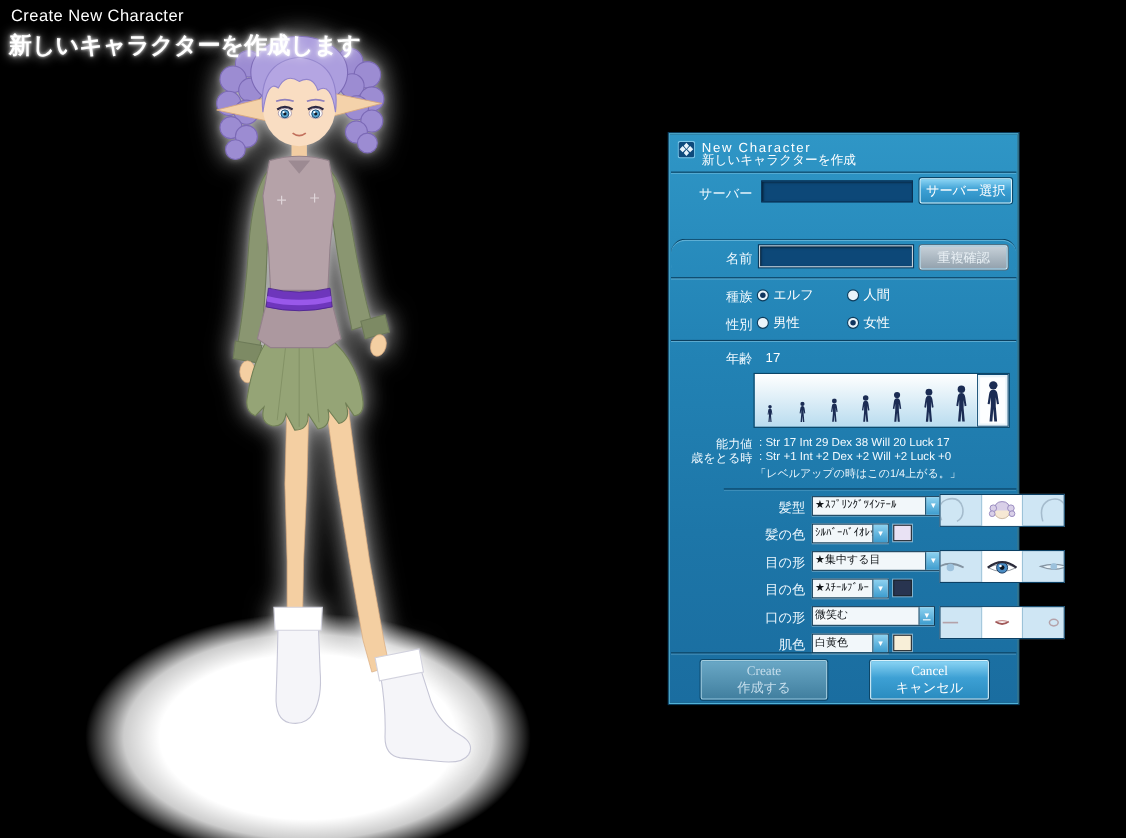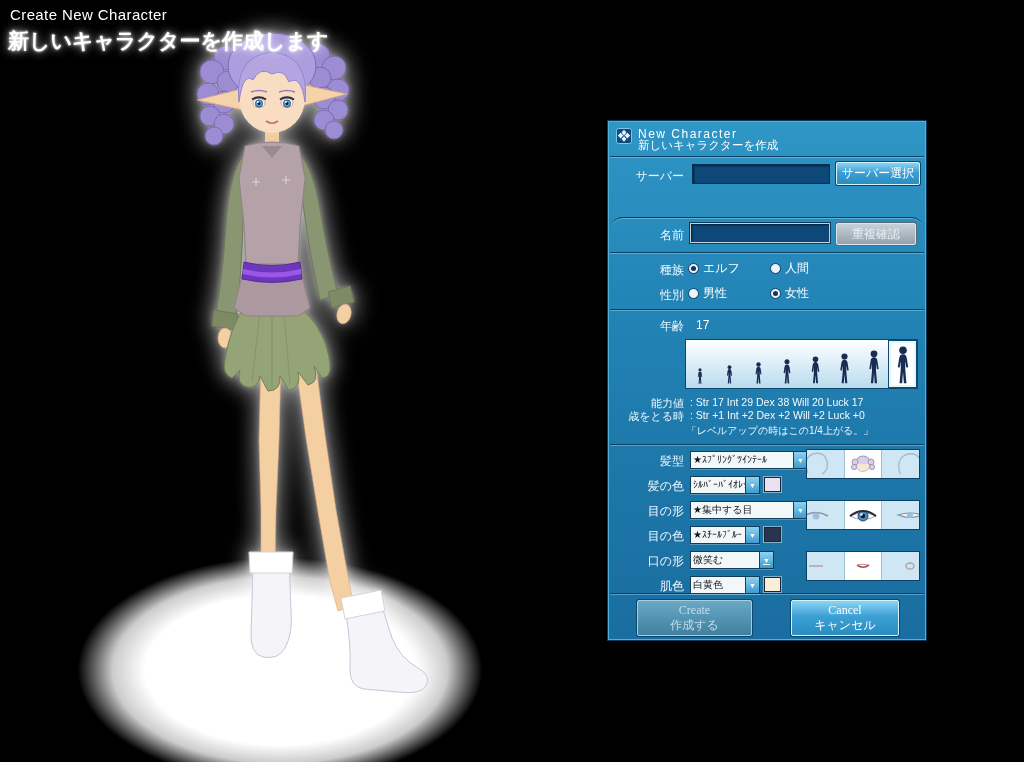--- a/index.html
+++ b/index.html
@@ -29,21 +29,21 @@
     position:absolute; left:608px; top:121px; width:318px; height:519px;
     background:linear-gradient(180deg,#2f96c6 0%,#2384b6 35%,#1d76a8 70%,#1a6da0 100%);
     border:1px solid #50b2d8; box-shadow:0 0 0 1px #0a3a5a, 3px 4px 10px rgba(0,0,0,.6);
   }
   .sec { position:absolute; left:1px; right:1px; border-top:1px solid #0b4060;
          box-shadow:inset 0 1px 0 rgba(175,228,248,.4); }
   #sec-server  { top:34px;  height:61px; }
   #sec-name    { top:95px;  height:35px;border-radius:13px; }
   #sec-race    { top:130px; height:57px; }
   #sec-age     { top:187px; height:135px; }
-  #sec-appear  { top:322px; height:149px; }
+  #sec-appear  { top:322px; height:149px;margin-left:48px; }
   #sec-buttons { top:471px; height:48px; }
 
   .dlg-header { position:absolute; left:1px; top:1px; right:1px; height:33px; }
   .hdr-icon { position:absolute; left:6px; top:5px; width:16px; height:16px; }
   .hdr-en { position:absolute; left:28px; top:4px; font-size:12px; letter-spacing:1.5px; }
   .hdr-jp { position:absolute; left:28px; top:15px; font-size:11.5px; }
 
   .flabel { position:absolute; left:0; width:74px; text-align:right;
             font-size:12px; color:#eef8fe; white-space:nowrap; }
 
@@ -76,21 +76,21 @@
   .age-cell svg { fill:#1b2c54; display:block; }
   .age-cell.sel { background:#fdfeff; box-shadow:inset 0 0 0 1px #0f4a72, inset 0 0 0 3px #e8f3fa; }
 
   .stat-val { position:absolute; left:80px; font-size:10.5px; white-space:nowrap; color:#f2fafe; }
   .stat-note { position:absolute; left:30px; right:4px; text-align:center; font-size:10px; color:#eaf6fc; }
 
   .ap-row { position:absolute; left:0; right:8px; height:20px; }
   .ap-row .flabel { top:2px; }
   .dd { position:absolute; left:80px; top:0; height:18px; display:flex;
         border:1px solid #123c58; background:#f2f7fa; box-shadow:0 1px 0 rgba(255,255,255,.25); }
-  .dd-wide { width:118px; } .dd-mid { width:84px;text-decoration:underline; } .dd-narrow { width:70px; }
+  .dd-wide { width:118px; } .dd-mid { width:112px;text-decoration:underline; } .dd-narrow { width:70px; }
   .dd-text { flex:1; font-size:10px; color:#101418; line-height:16px; padding:0 2px;
              overflow:hidden; white-space:nowrap; }
   .dd-btn { width:14px; flex:none; background:linear-gradient(180deg,#8ed2f0,#3d9cce);
             border-left:1px solid #0f4668; color:#fff; font-size:7px;
             display:flex; align-items:center; justify-content:center; }
   .swatch { position:absolute; left:154px; top:1px; width:17px; height:15px;
             border:1px solid #1c242c; box-shadow:0 0 0 1px rgba(255,255,255,.45); }
   .preview { position:absolute; left:196px; width:114px; height:30px;
              border:1px solid #0c4064; background:#cfe6f4; display:flex; }
   .pcell { flex:1; position:relative; overflow:hidden; border-right:1px solid #9cc2d8;

